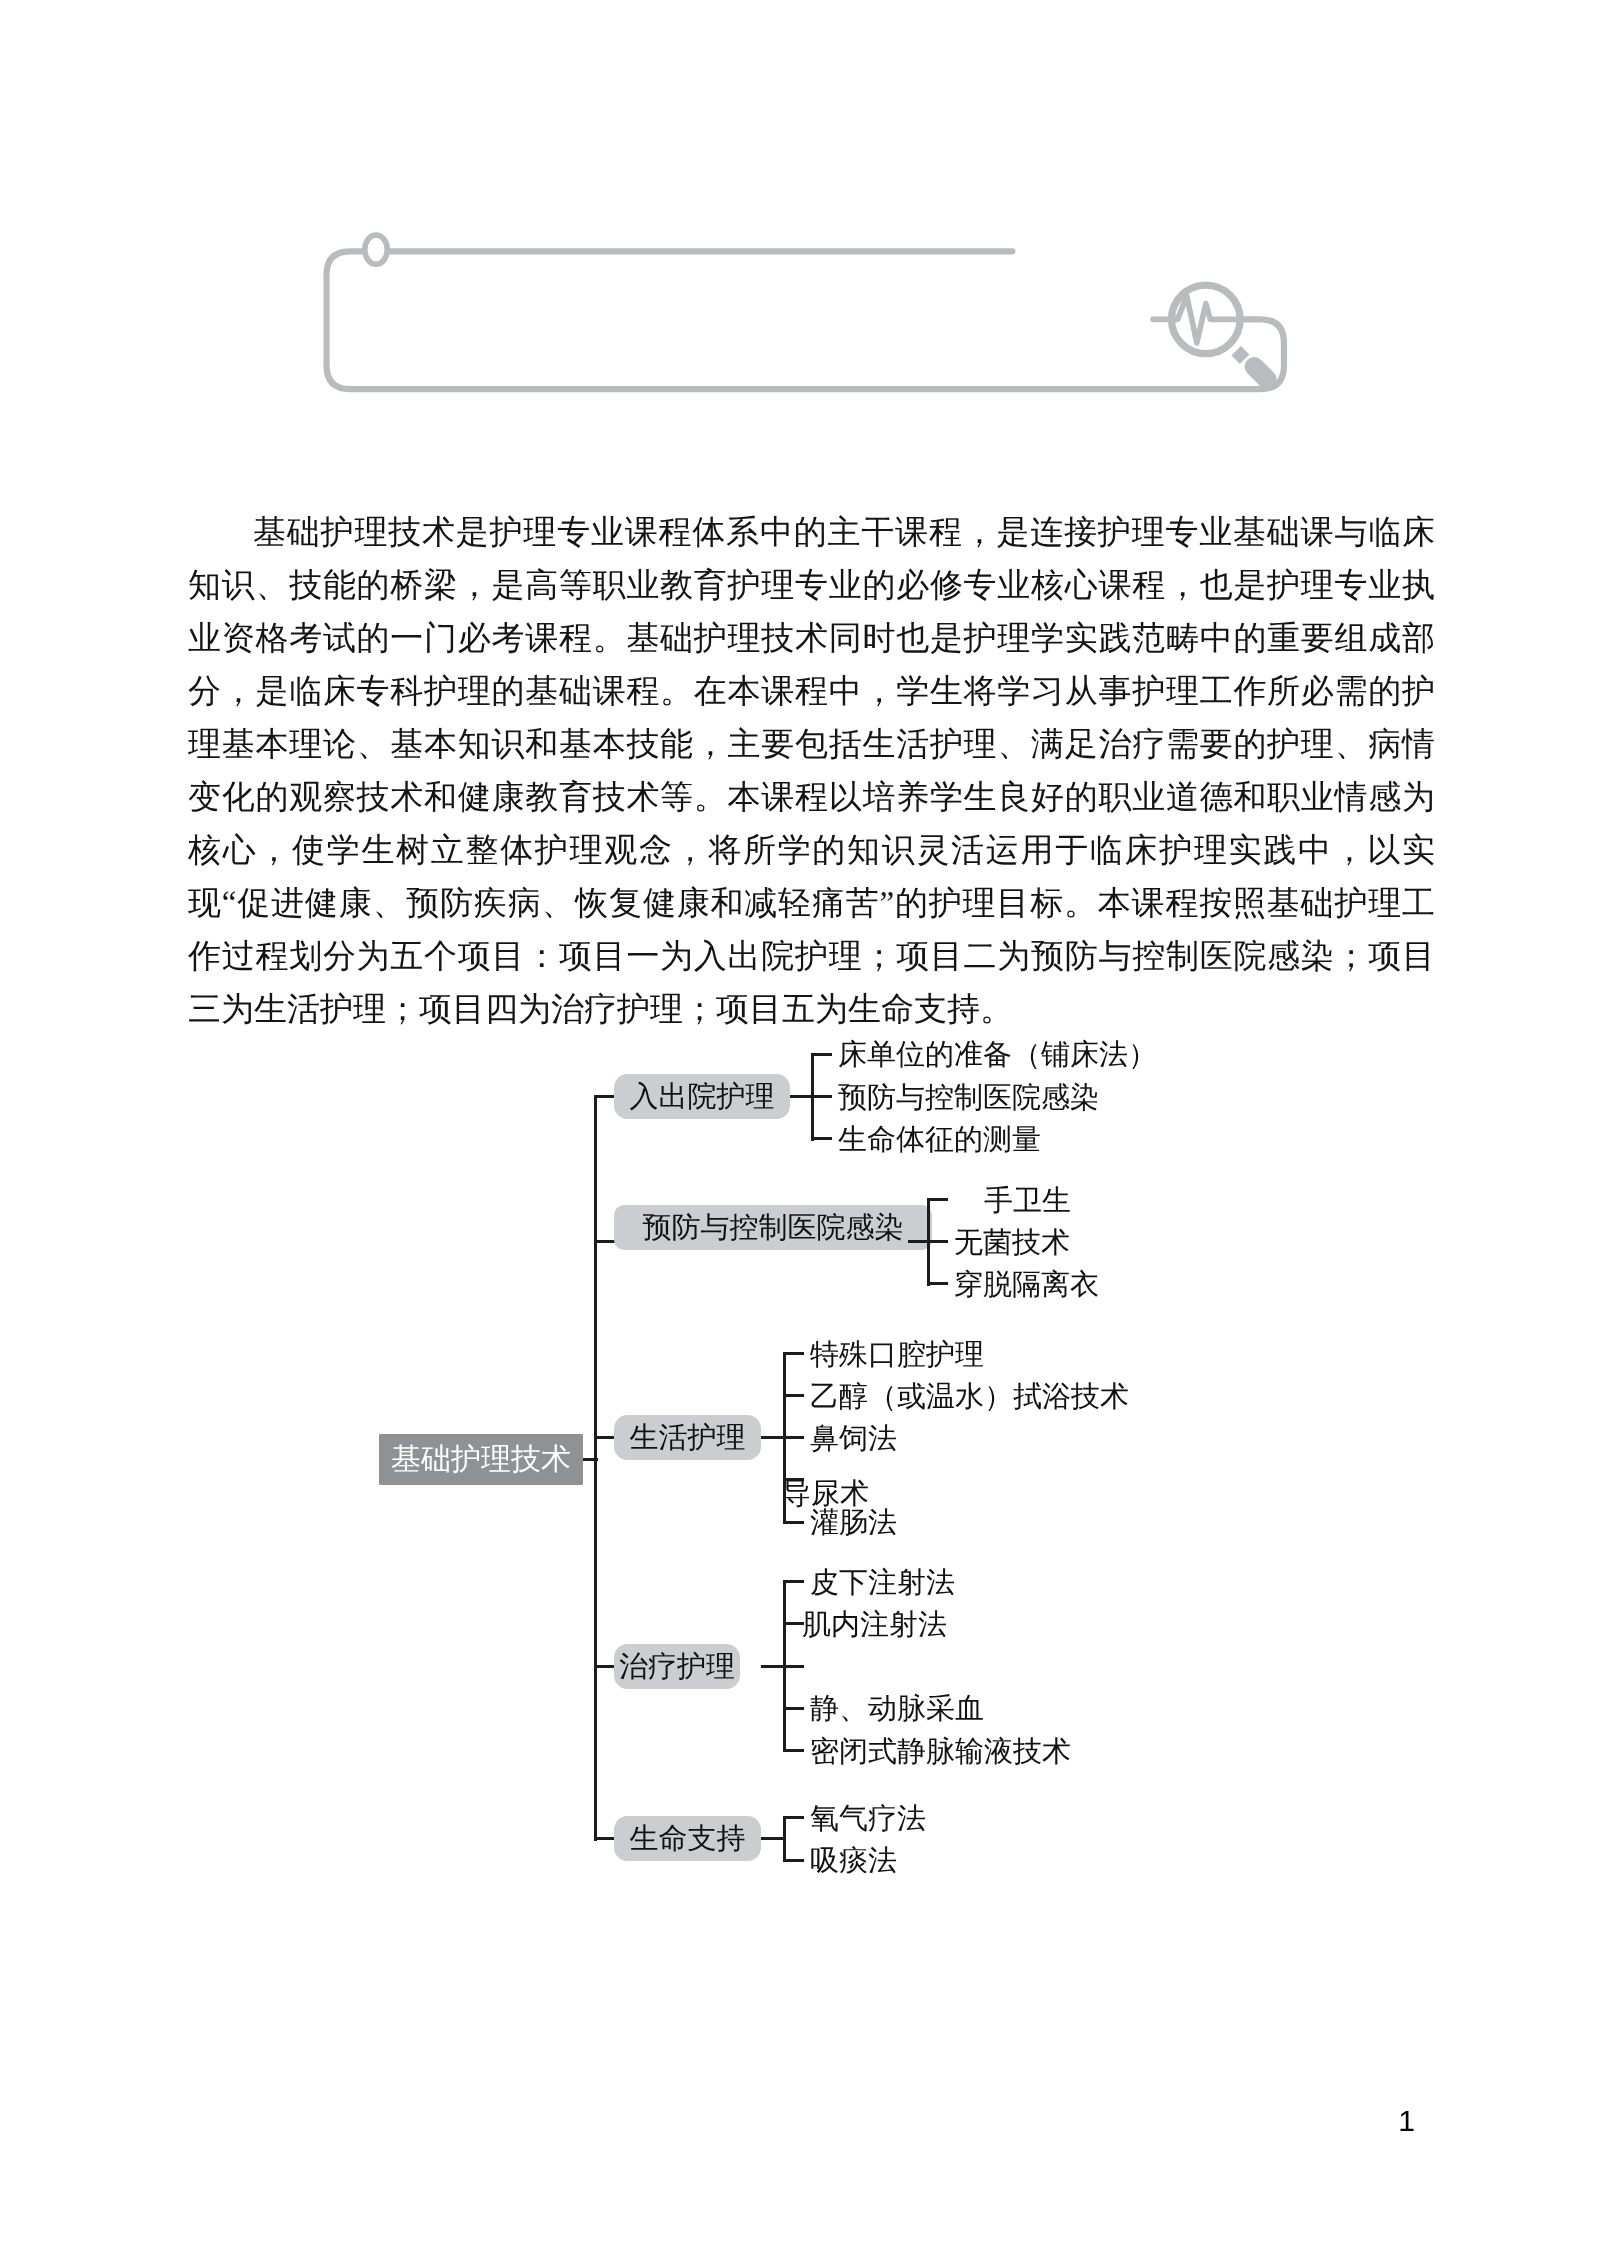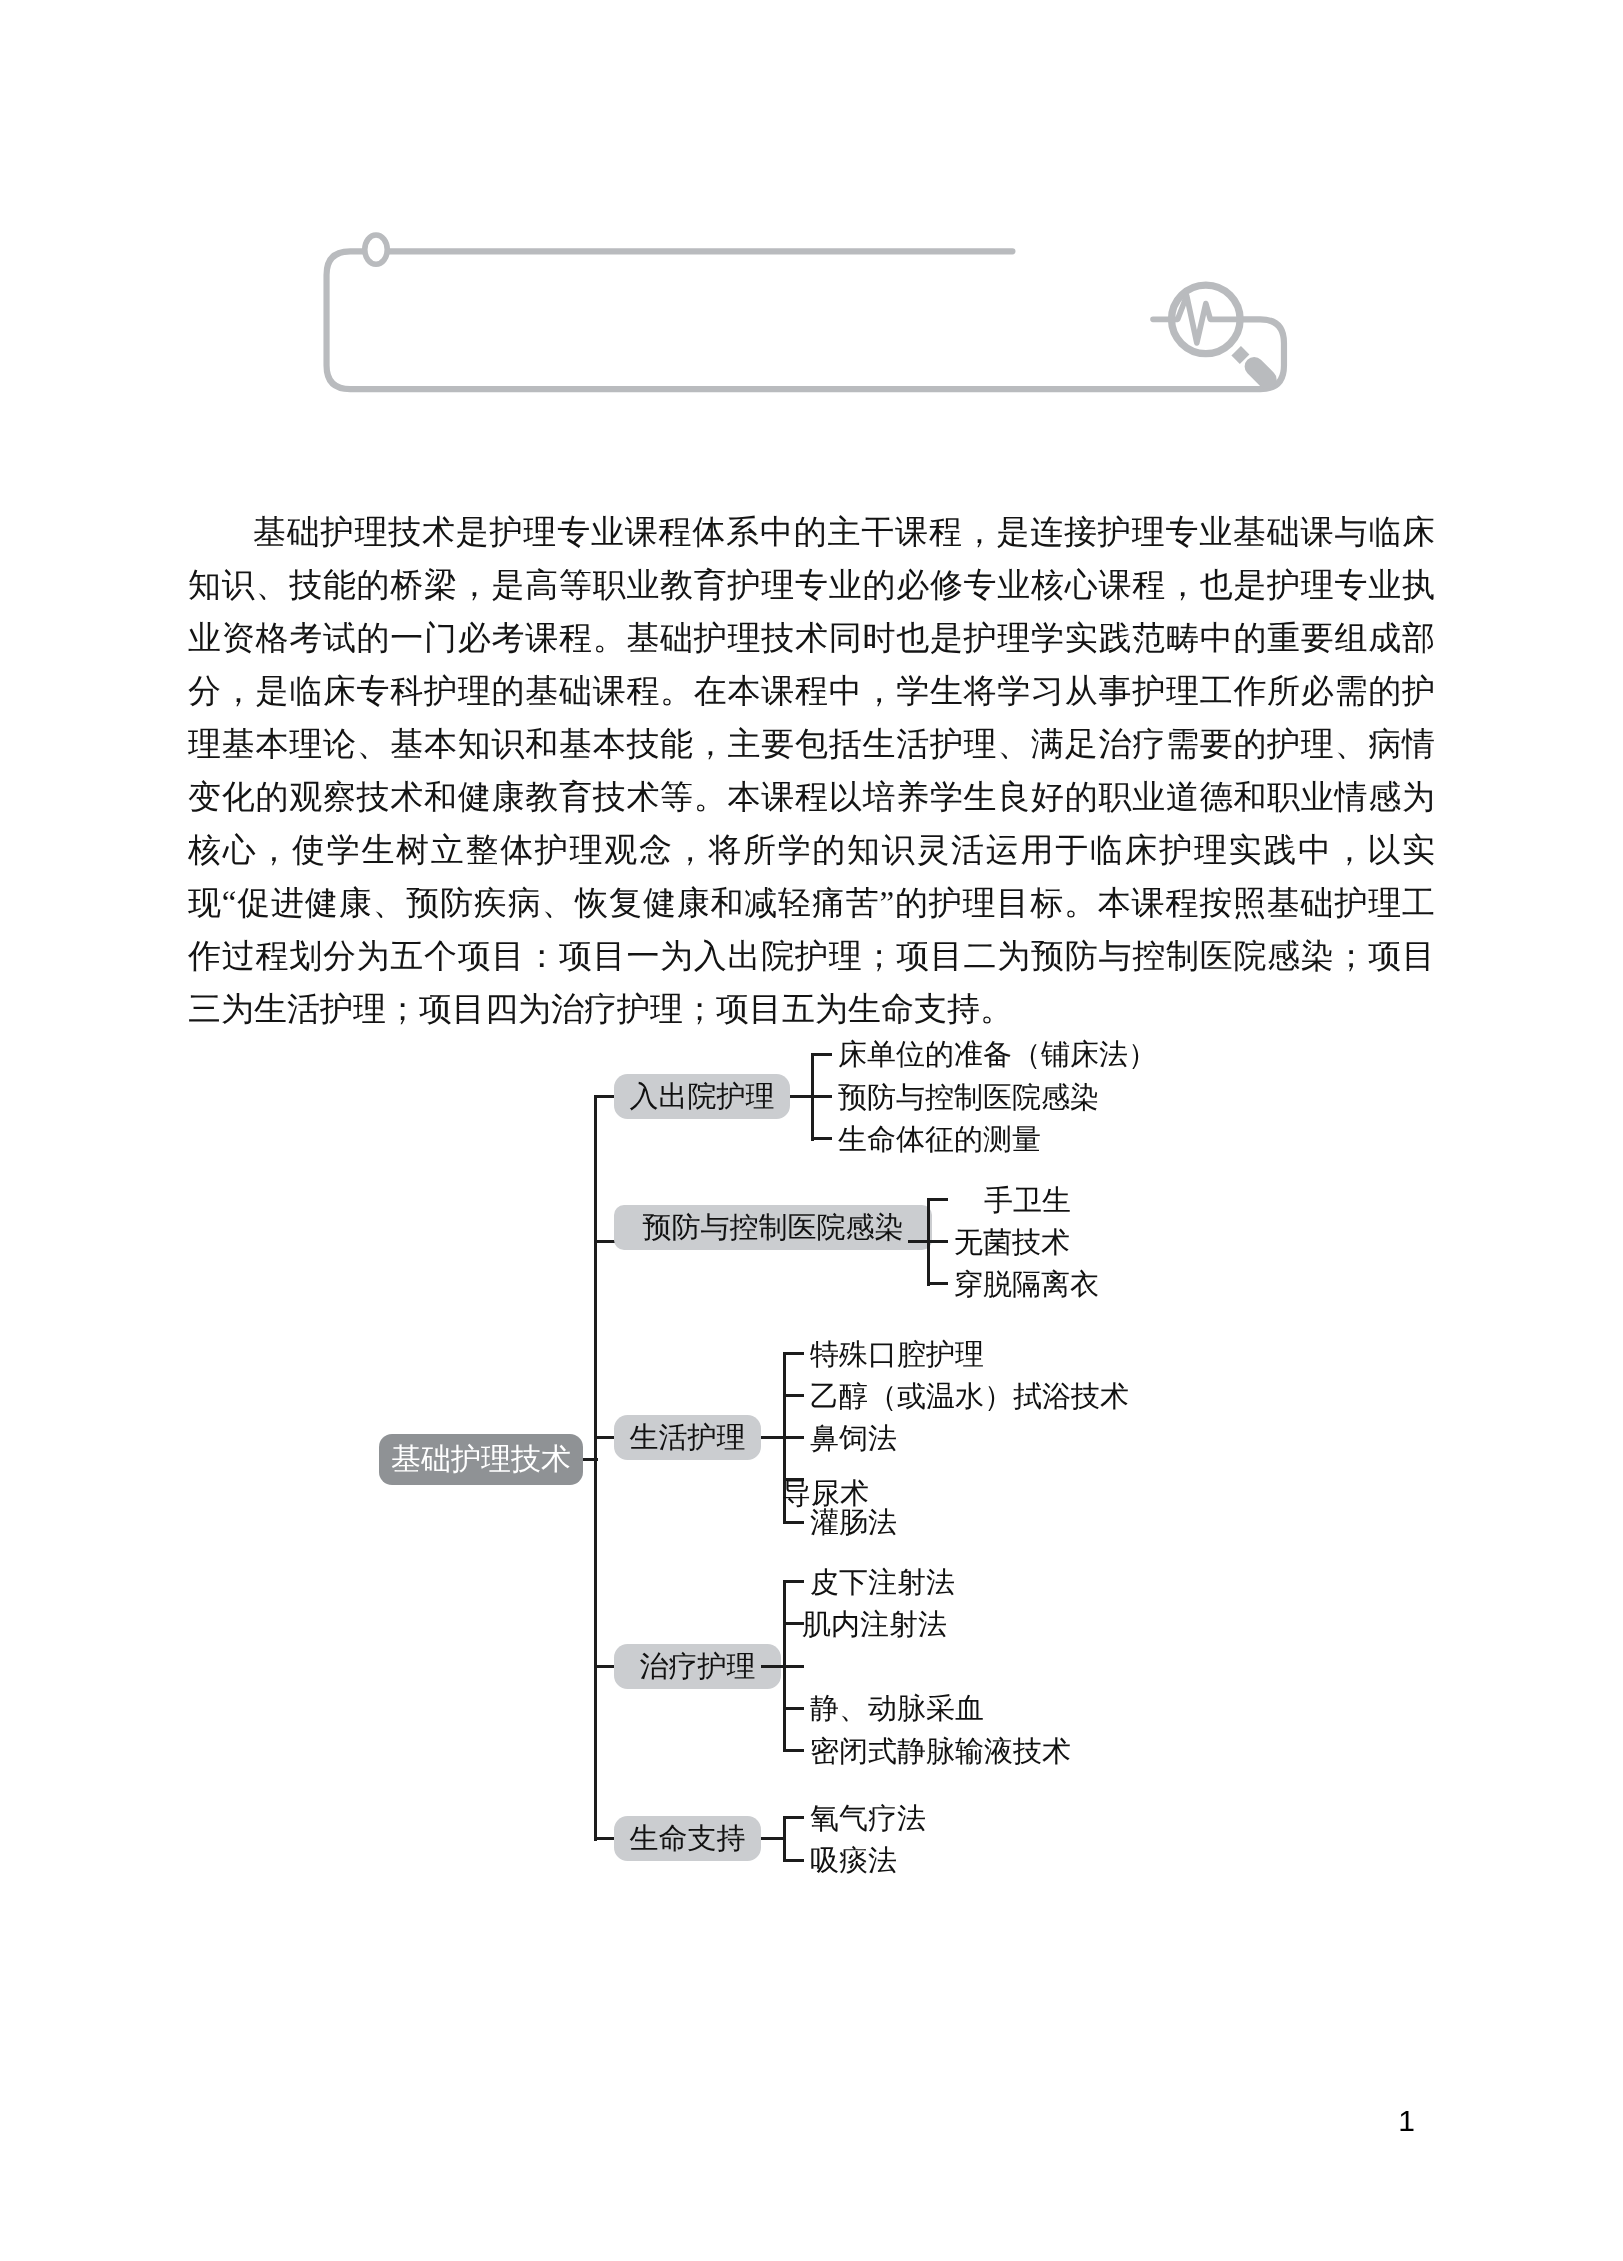--- a/index.html
+++ b/index.html
@@ -36,21 +36,21 @@
     text-align:justify;text-indent:65px;
     color:var(--ink);
   }
 
   
   .mindmap{position:absolute;inset:0;}
   .hline{position:absolute;height:3.4px;background:var(--line);}
   .vline{position:absolute;width:3.4px;background:var(--line);}
   .root-box{
     position:absolute;left:379px;top:1434px;width:204px;height:51px;
-    background:var(--root-bg);border-radius:13px;
+    background:var(--root-bg);border-radius:1px;
     display:flex;align-items:center;justify-content:center;
     font-family:"Liberation Sans", sans-serif;
     font-size:30px;color:#ffffff;white-space:nowrap;
   }
   .branch-box{
     position:absolute;height:45px;
     background:var(--branch-bg);border-radius:13.5px;
     display:flex;align-items:center;justify-content:center;
     font-size:29px;color:#111;white-space:nowrap;
     font-family:"Liberation Serif", serif;
@@ -135,21 +135,21 @@
     <div class="hline" style="left:783px;top:1436px;width:21.4px;"></div>
     <div class="hline" style="left:783px;top:1478px;width:21.4px;"></div>
     <div class="hline" style="left:783px;top:1521px;width:21.4px;"></div>
     <div class="leaf" style="left:810px;top:1336px;">特殊口腔护理</div>
     <div class="leaf" style="left:810px;top:1378px;">乙醇（或温水）拭浴技术</div>
     <div class="leaf" style="left:810px;top:1420px;">鼻饲法</div>
     <div class="leaf" style="left:782px;top:1462px;margin-top:13px;">导尿术</div>
     <div class="leaf" style="left:810px;top:1504px;">灌肠法</div>
 
     <div class="hline" style="left:594px;top:1665px;width:21.4px;"></div>
-    <div class="branch-box" style="left:614px;top:1644px;width:167px;">治疗护理</div>
+    <div class="branch-box" style="left:614px;top:1644px;width:126px;">治疗护理</div>
     <div class="hline" style="left:761px;top:1665px;width:24px;"></div>
     <div class="vline" style="left:783px;top:1580px;height:172px;"></div>
     <div class="hline" style="left:783px;top:1580px;width:21.4px;"></div>
     <div class="hline" style="left:783px;top:1622px;width:21.4px;"></div>
     <div class="hline" style="left:783px;top:1665px;width:21.4px;"></div>
     <div class="hline" style="left:783px;top:1707px;width:21.4px;"></div>
     <div class="hline" style="left:783px;top:1749px;width:21.4px;"></div>
     <div class="leaf" style="left:810px;top:1564px;">皮下注射法</div>
     <div class="leaf" style="left:770px;top:1606px;margin-left:32px;">肌内注射法</div>
     <div class="leaf" style="left:810px;top:1690px;">静、动脉采血</div>

